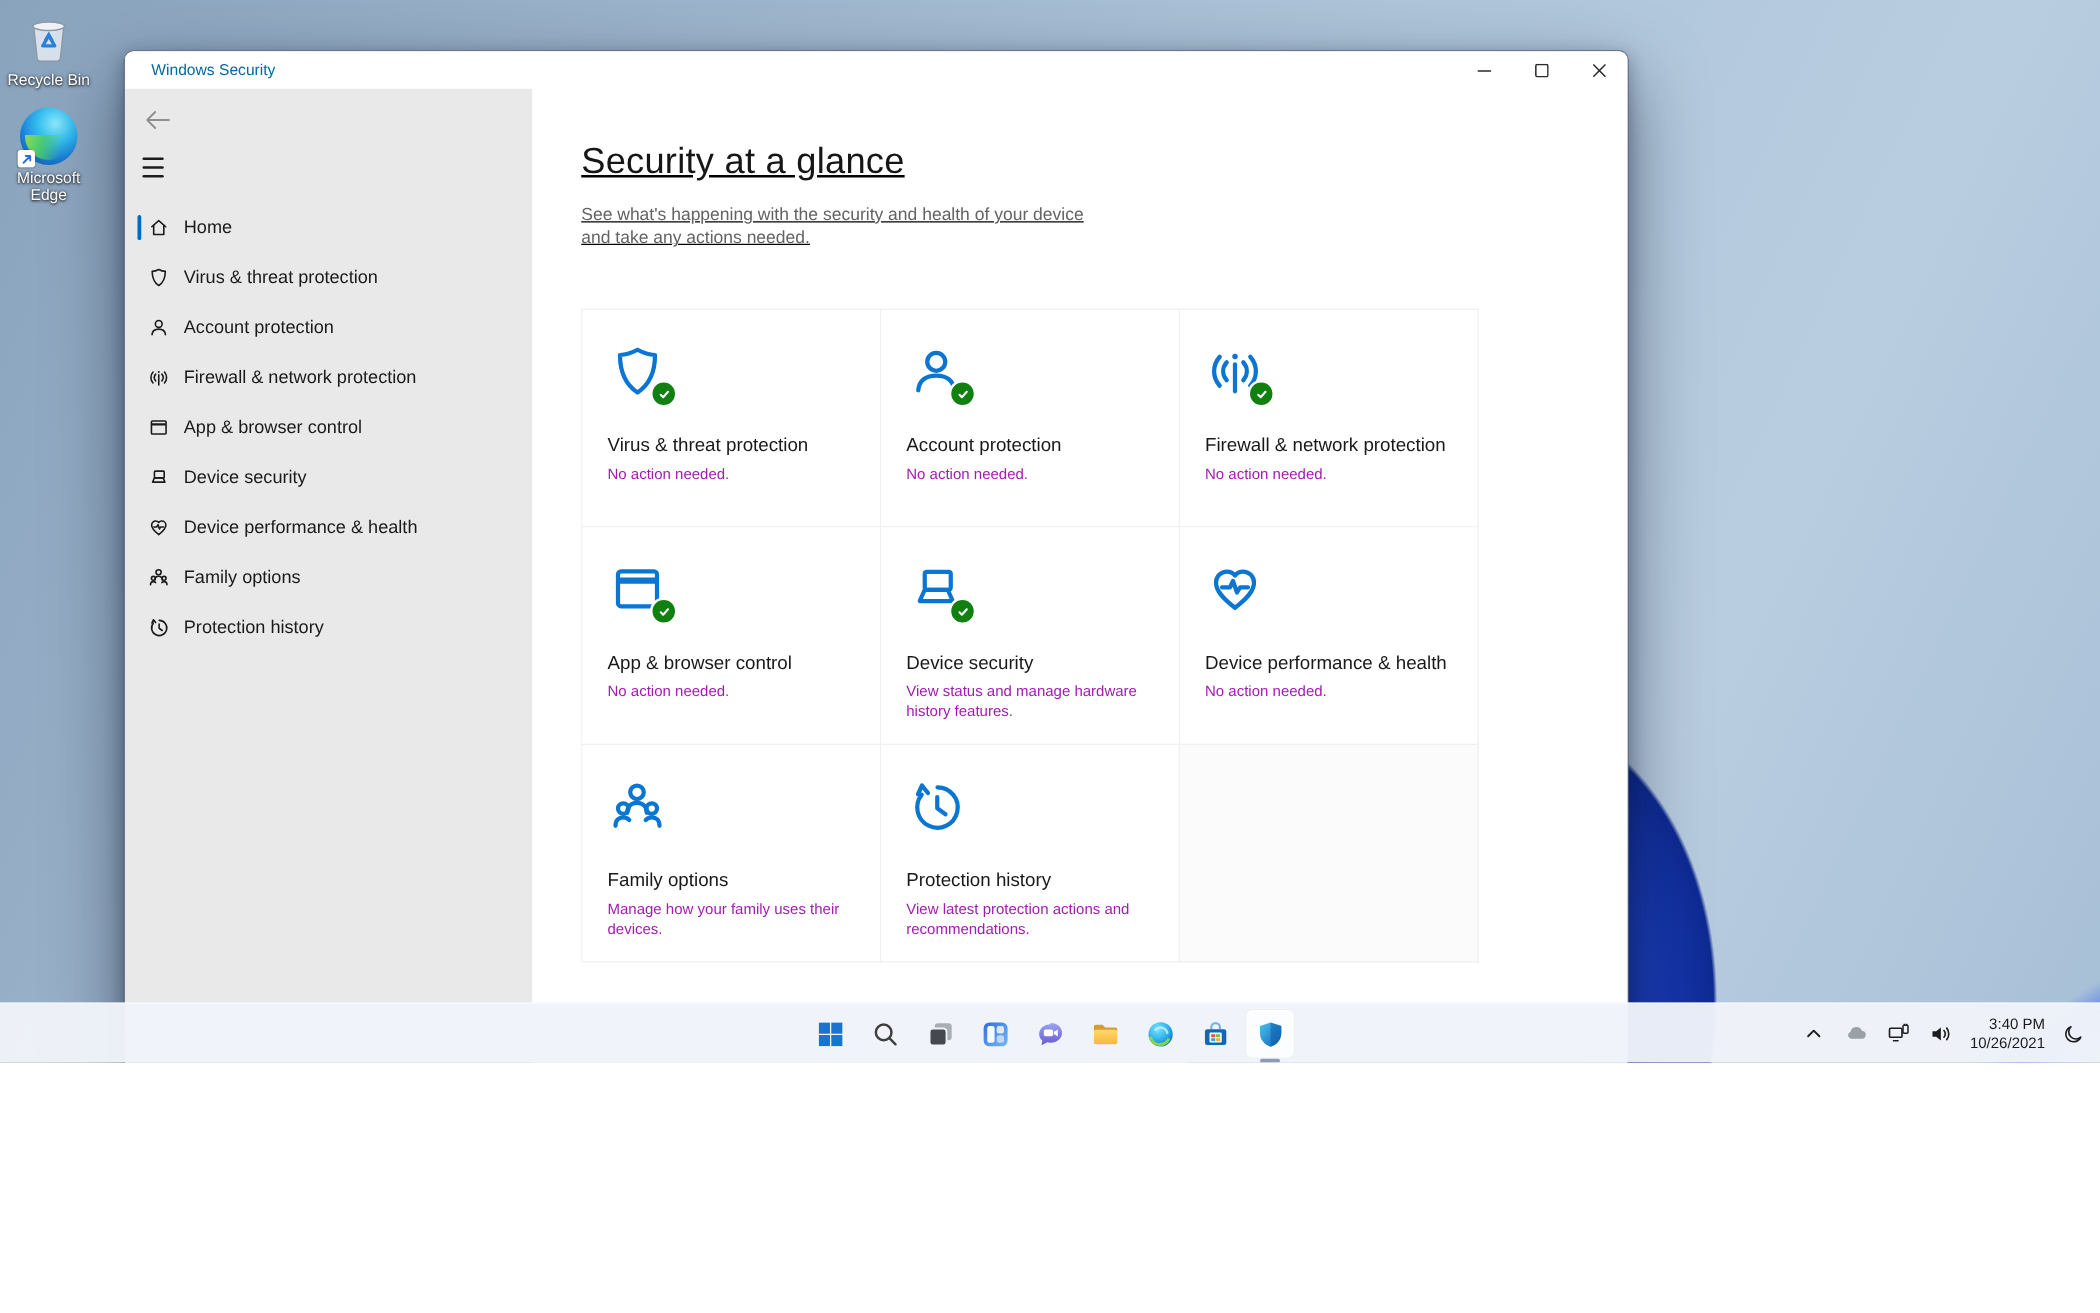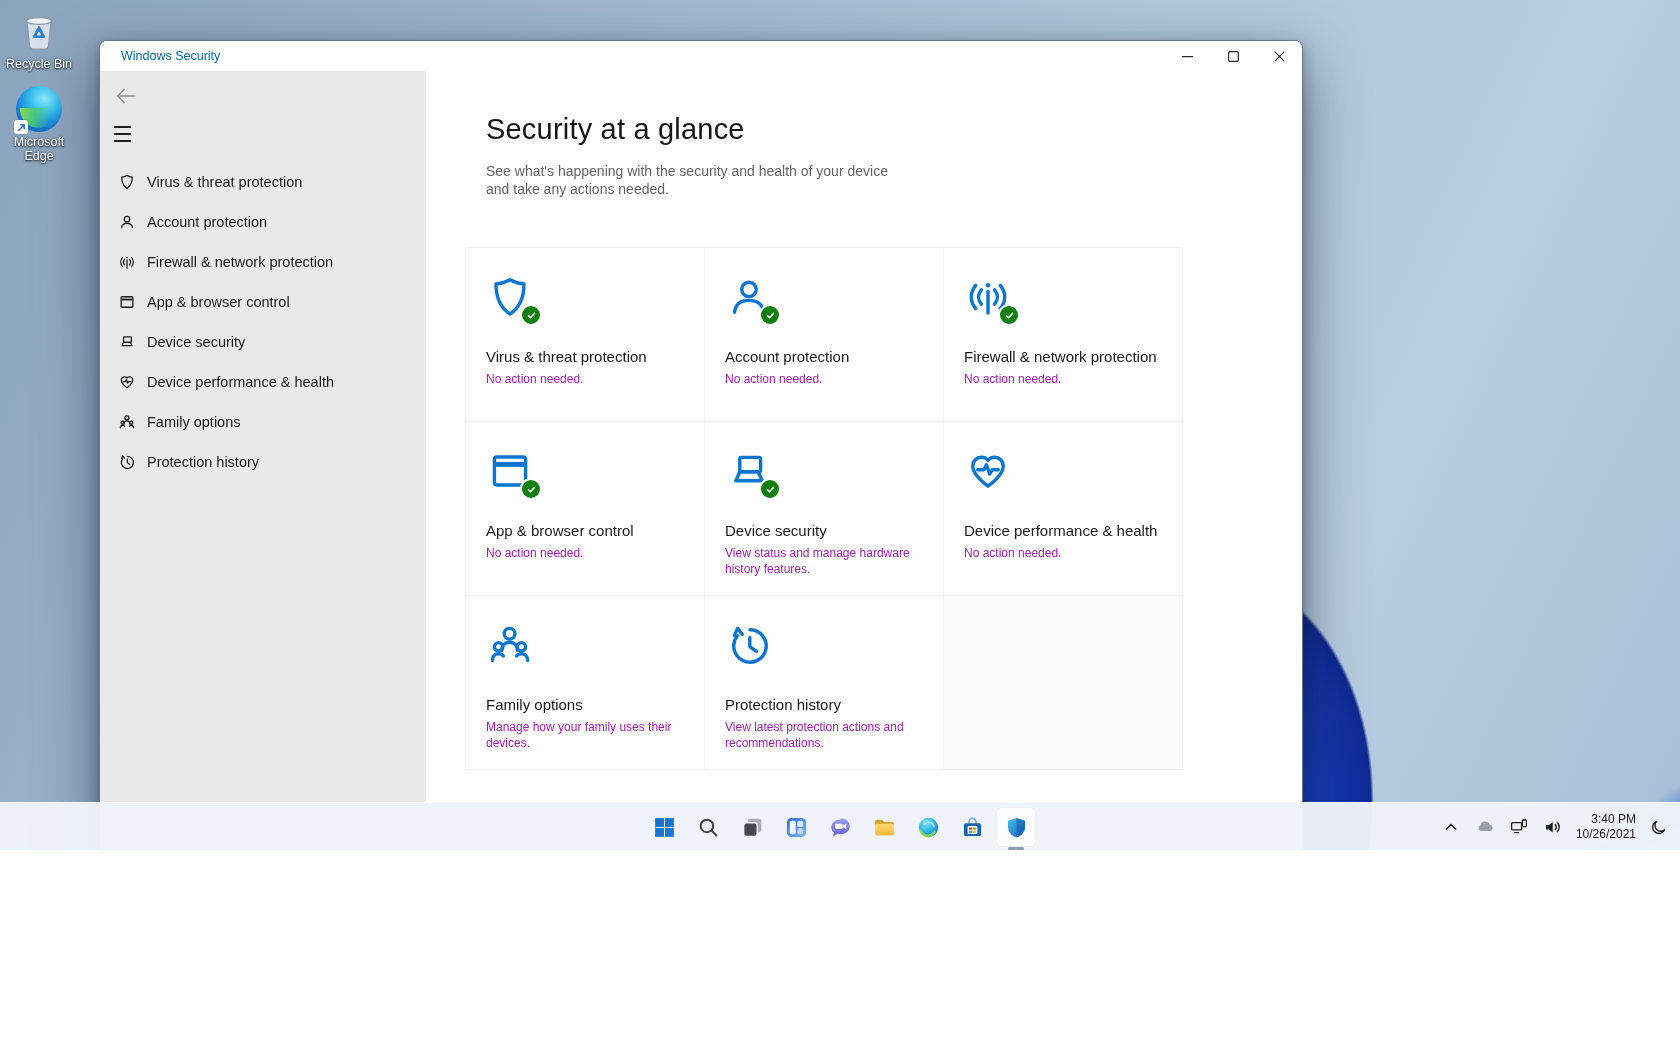--- a/index.html
+++ b/index.html
@@ -54,21 +54,21 @@
   .menu-btn { position:absolute; left:14px; top:55px; width:20px; height:16px; display:flex; flex-direction:column; justify-content:space-between; }
   .menu-btn i { display:block; height:1.8px; width:17px; background:#1c1c1c; border-radius:1px; }
   .nav-list { position:absolute; left:0; top:91px; right:0; }
   .nav-item { position:relative; height:40px; display:flex; align-items:center; padding-left:18px; cursor:default; }
   .nav-item .accent { position:absolute; left:10px; top:10px; width:3px; height:20px; border-radius:2px; background:#0069c0; }
   .nav-ic { width:18px; height:18px; margin-right:11px; color:#1b1b1b; flex:none; }
   .nav-ic svg { width:18px; height:18px; display:block; }
   .nav-label { font-size:14.5px; color:#1a1a1a; white-space:nowrap; }
   .settings-item { position:absolute; left:0; bottom:8px; width:100%; }
 
-  .main { position:absolute; left:326px; top:30px; right:0; bottom:0; background:#fff; padding-left:60px; }
+  .main { position:absolute; left:326px; top:30px; right:0; bottom:0; background:#fff; padding-left:39px;text-decoration:underline; }
   .main-title { margin-top:42px; font-size:29px; font-weight:300; color:#161616; letter-spacing:.2px; }
   .main-sub { margin-top:16px; font-size:14px; line-height:1.32; color:#636363; max-width:402px; }
 
   .tile-grid { position:absolute; left:39px; top:176px; width:718px; display:grid;
     grid-template-columns:repeat(3,239px); grid-auto-rows:174px;
     border-top:1px solid #f0f0f0; border-left:1px solid #f0f0f0; }
   .tile { background:#fff; border-right:1px solid #f0f0f0; border-bottom:1px solid #f0f0f0;
     padding:25px 20px 0 20px; cursor:default; }
   .tile.empty { background:#fbfbfb; }
   .tile-icon { position:relative; width:48px; height:48px; color:#0b76d1; }
@@ -160,20 +160,30 @@
         <svg width="22" height="18" viewBox="0 0 24 18">
             <path d="M10 2L3 9l7 7M3 9h19" fill="none" stroke="#8f8f8f" stroke-width="1.6" stroke-linecap="round" stroke-linejoin="round"></path>
           </svg>
       </div>
       <div class="menu-btn">
           <i></i>
           <i></i>
           <i></i>
         </div>
       <div class="nav-list" id="nav-list">
+          <div class="nav-item active">
+            <span class="accent"></span>
+            <span class="nav-ic">
+              <svg viewBox="0 0 24 24">
+                <path d="M4.6 11.2 12 4.6l7.4 6.6" fill="none" stroke="currentColor" stroke-width="1.7" stroke-linecap="round" stroke-linejoin="round"></path>
+                <path d="M6.6 9.7v9.7h10.8V9.7" fill="none" stroke="currentColor" stroke-width="1.7" stroke-linecap="round" stroke-linejoin="round"></path>
+              </svg>
+            </span>
+            <span class="nav-label">Home</span>
+          </div>
           <div class="nav-item">
             <span class="nav-ic">
               <svg viewBox="0 0 24 24">
                 <path d="M12 3.4c2.4 1.3 4.8 2 7 2.1 0 6.8-2.3 11.9-7 15-4.7-3.1-7-8.2-7-15 2.2-.1 4.6-.8 7-2.1z" fill="none" stroke="currentColor" stroke-width="1.7" stroke-linecap="round" stroke-linejoin="round"></path>
               </svg>
             </span>
             <span class="nav-label">Virus &amp; threat protection</span>
           </div>
           <div class="nav-item">
             <span class="nav-ic">

